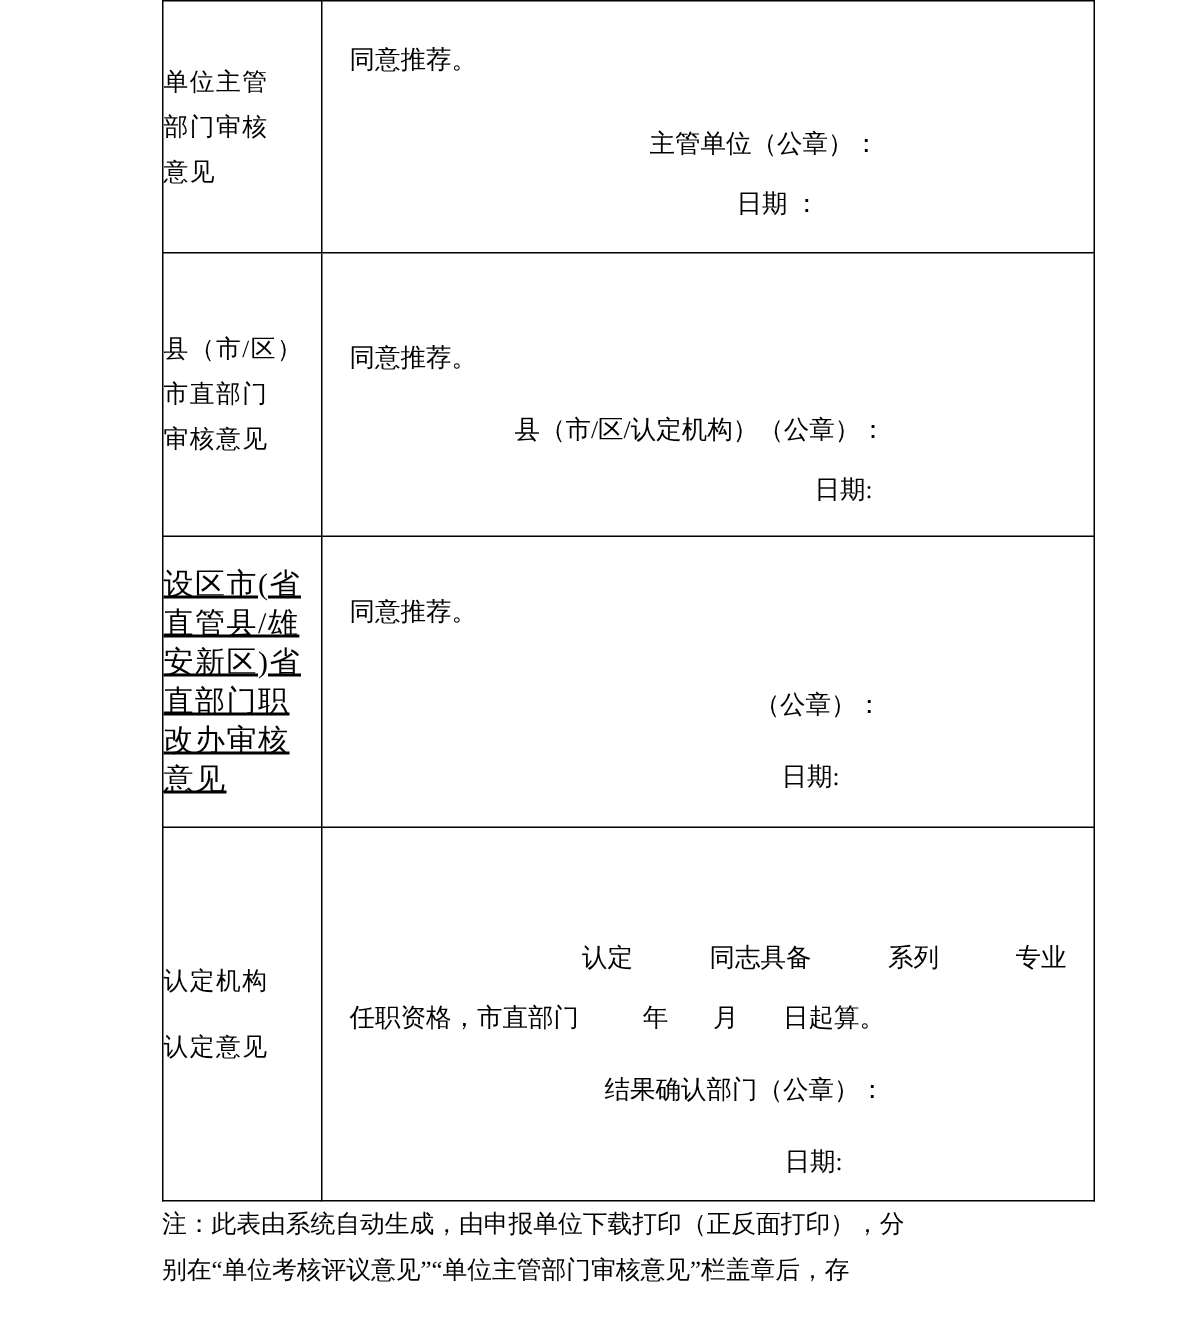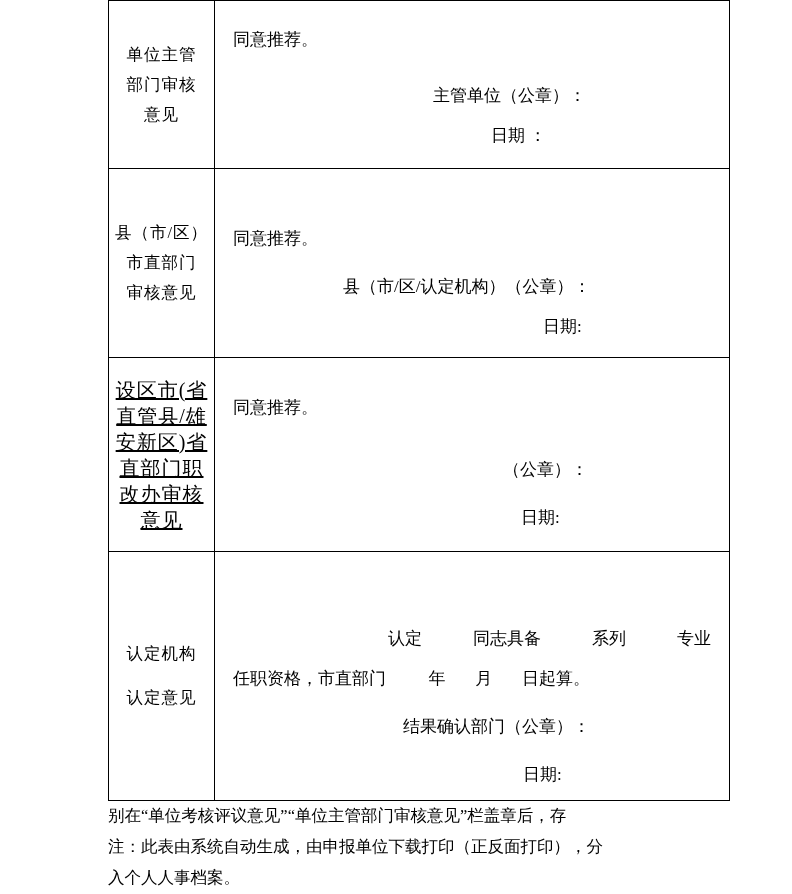--- a/index.html
+++ b/index.html
@@ -29,21 +29,21 @@
     border-collapse: collapse;
     table-layout: fixed;
   }
   table.form-table td {
     border: 1px solid #000000;
     vertical-align: middle;
     padding: 0;
   }
   td.label-cell {
     width: 106px;
-    text-align: center;
+    text-align: left;
     font-size: 16.5px;
     line-height: 30px;
     letter-spacing: 1px;
     padding: 4px 6px;
     box-sizing: border-box;
   }
   td.label-cell .lbl-line {
     display: block;
     white-space: nowrap;
   }
@@ -167,18 +167,17 @@
             <span class="ln sp-top-8">任职资格，市直部门          年       月       日起算。</span>
             <span class="ln sp-top-16" style="padding-left:170px;">结果确认部门（公章）：</span>
             <span class="ln sp-top-16" style="padding-left:290px;">日期:</span>
           </div>
         </td>
       </tr>
     </tbody>
   </table>
 
   <div class="note">
+    <span class="note-line">注：此表由系统自动生成，由申报单位下载打印（正反面打印），分</span>
     <span class="note-line">别在“单位考核评议意见”“单位主管部门审核意见”栏盖章后，存</span>
-    <span class="note-line">注：此表由系统自动生成，由申报单位下载打印（正反面打印），分</span>
-    <span class="note-line">入个人人事档案。</span>
   </div>
 
 </div>
 
 </body></html>

